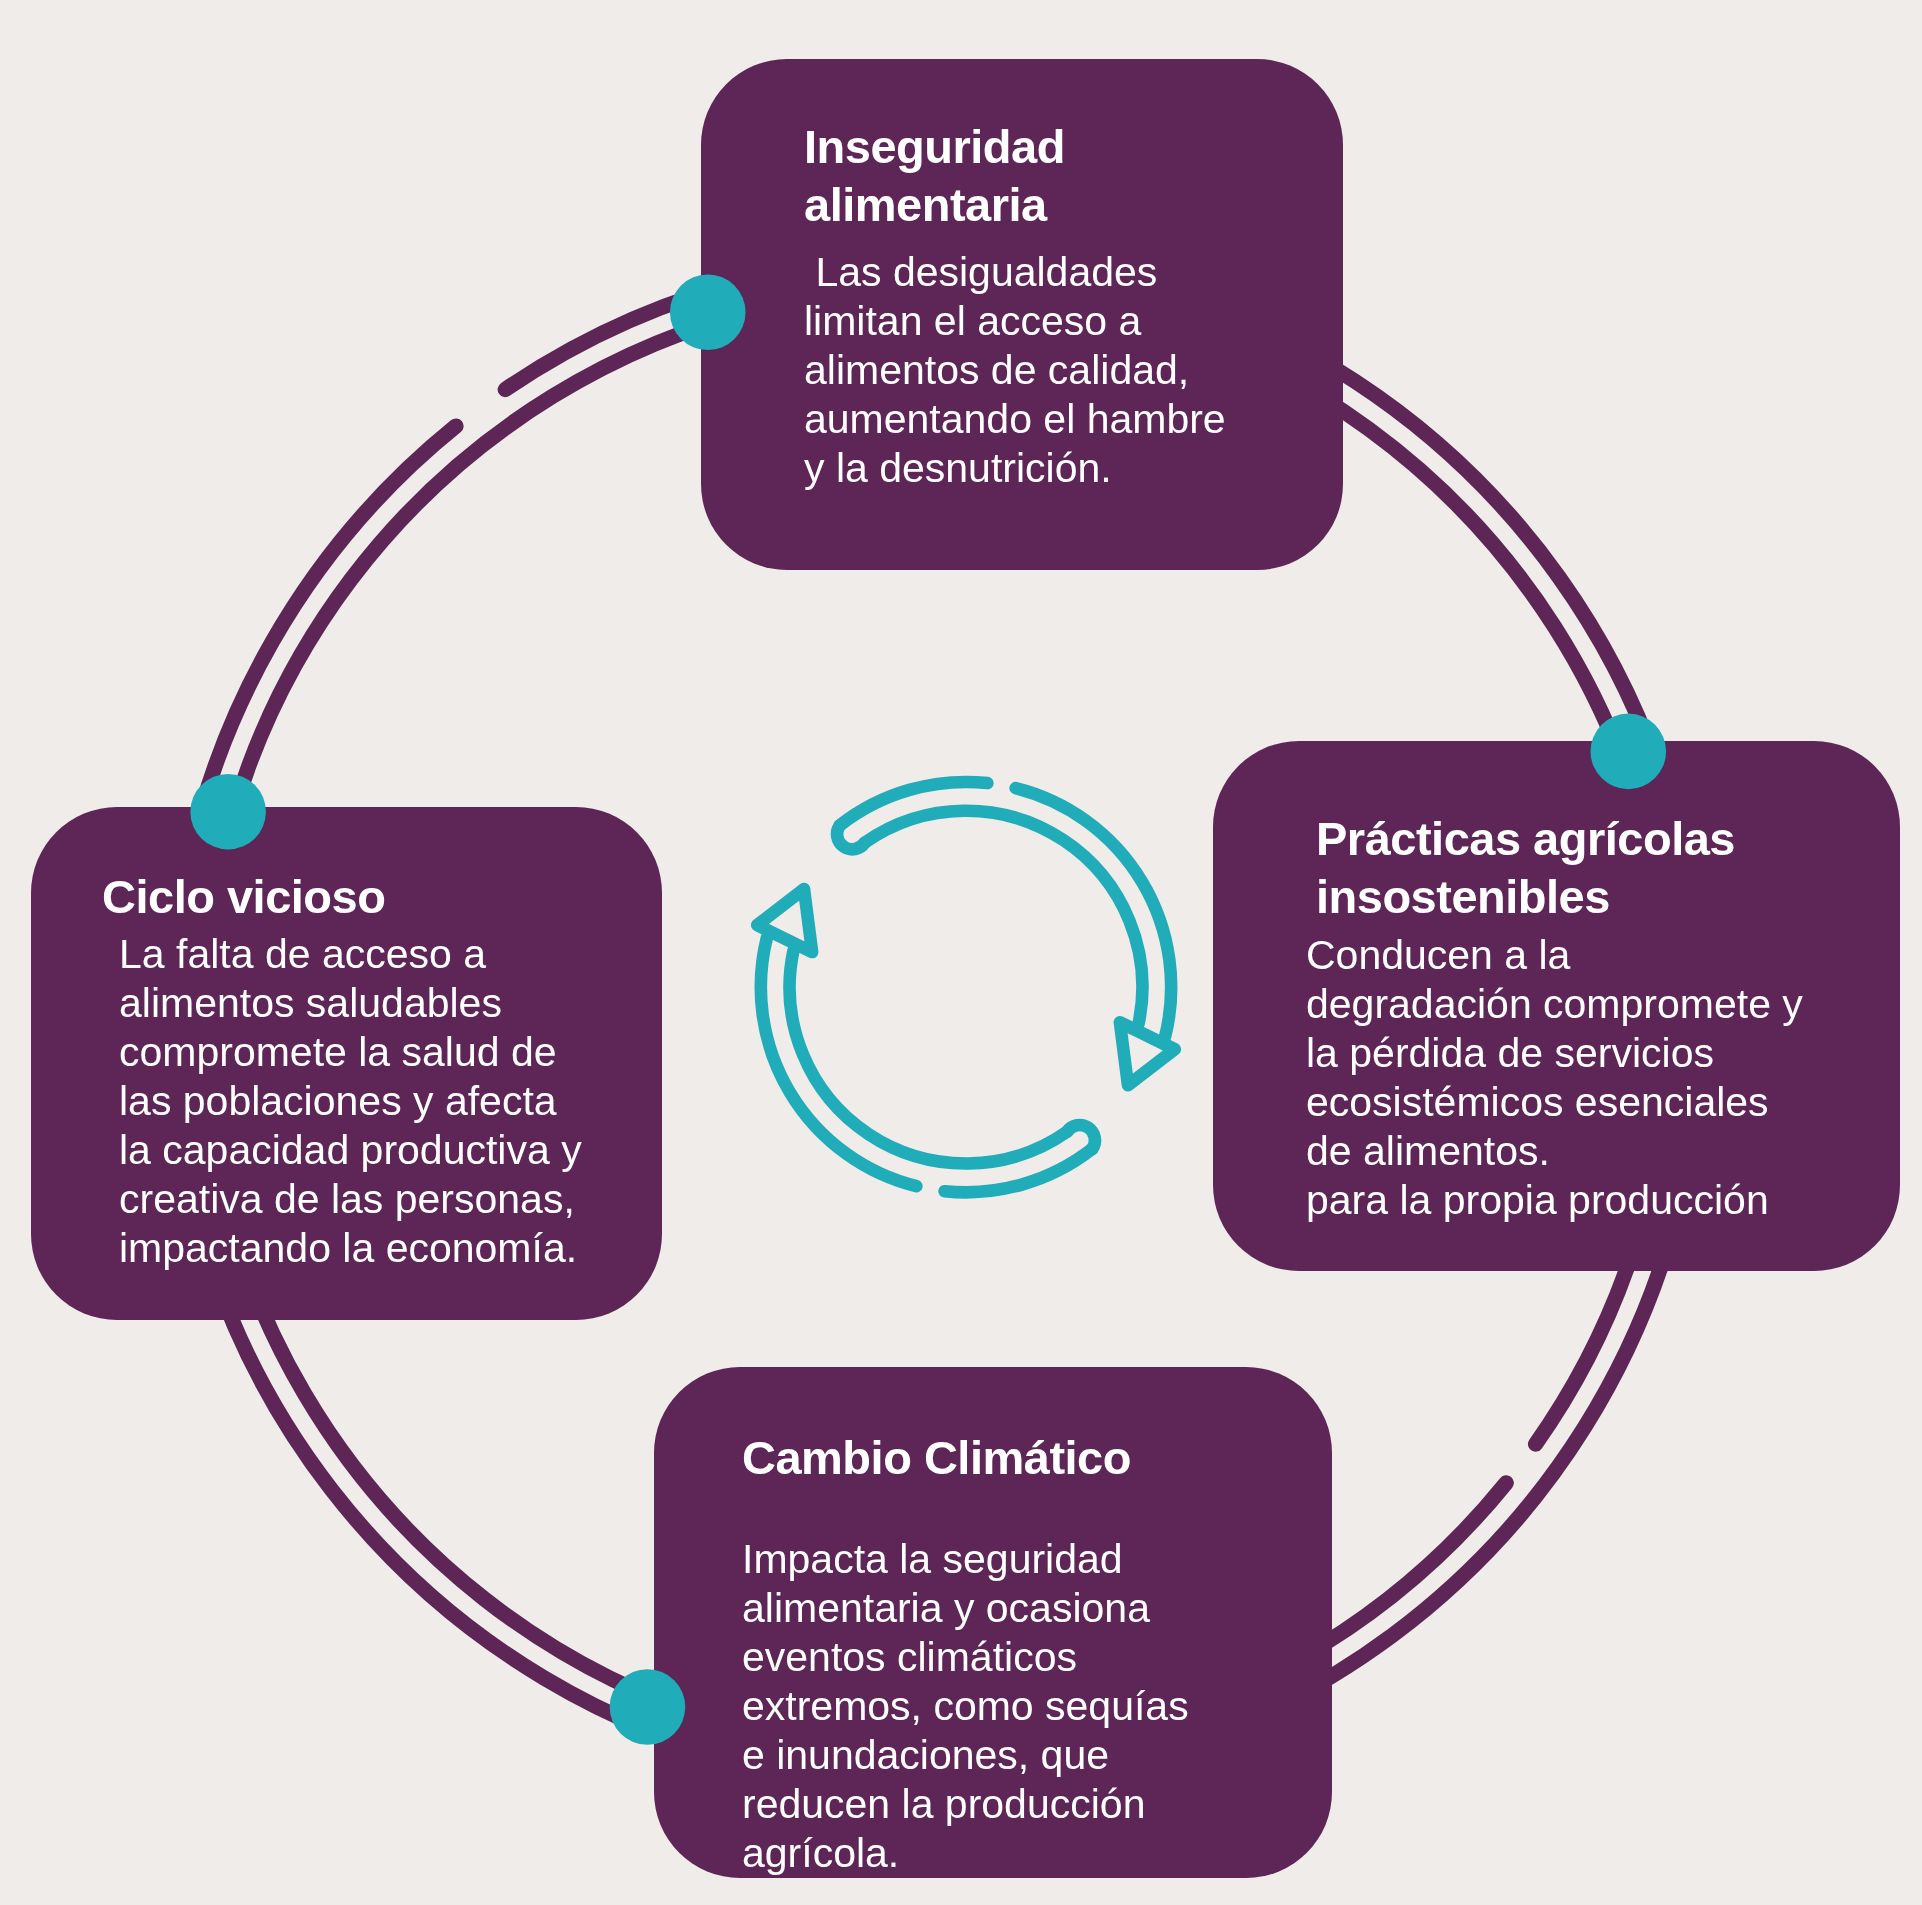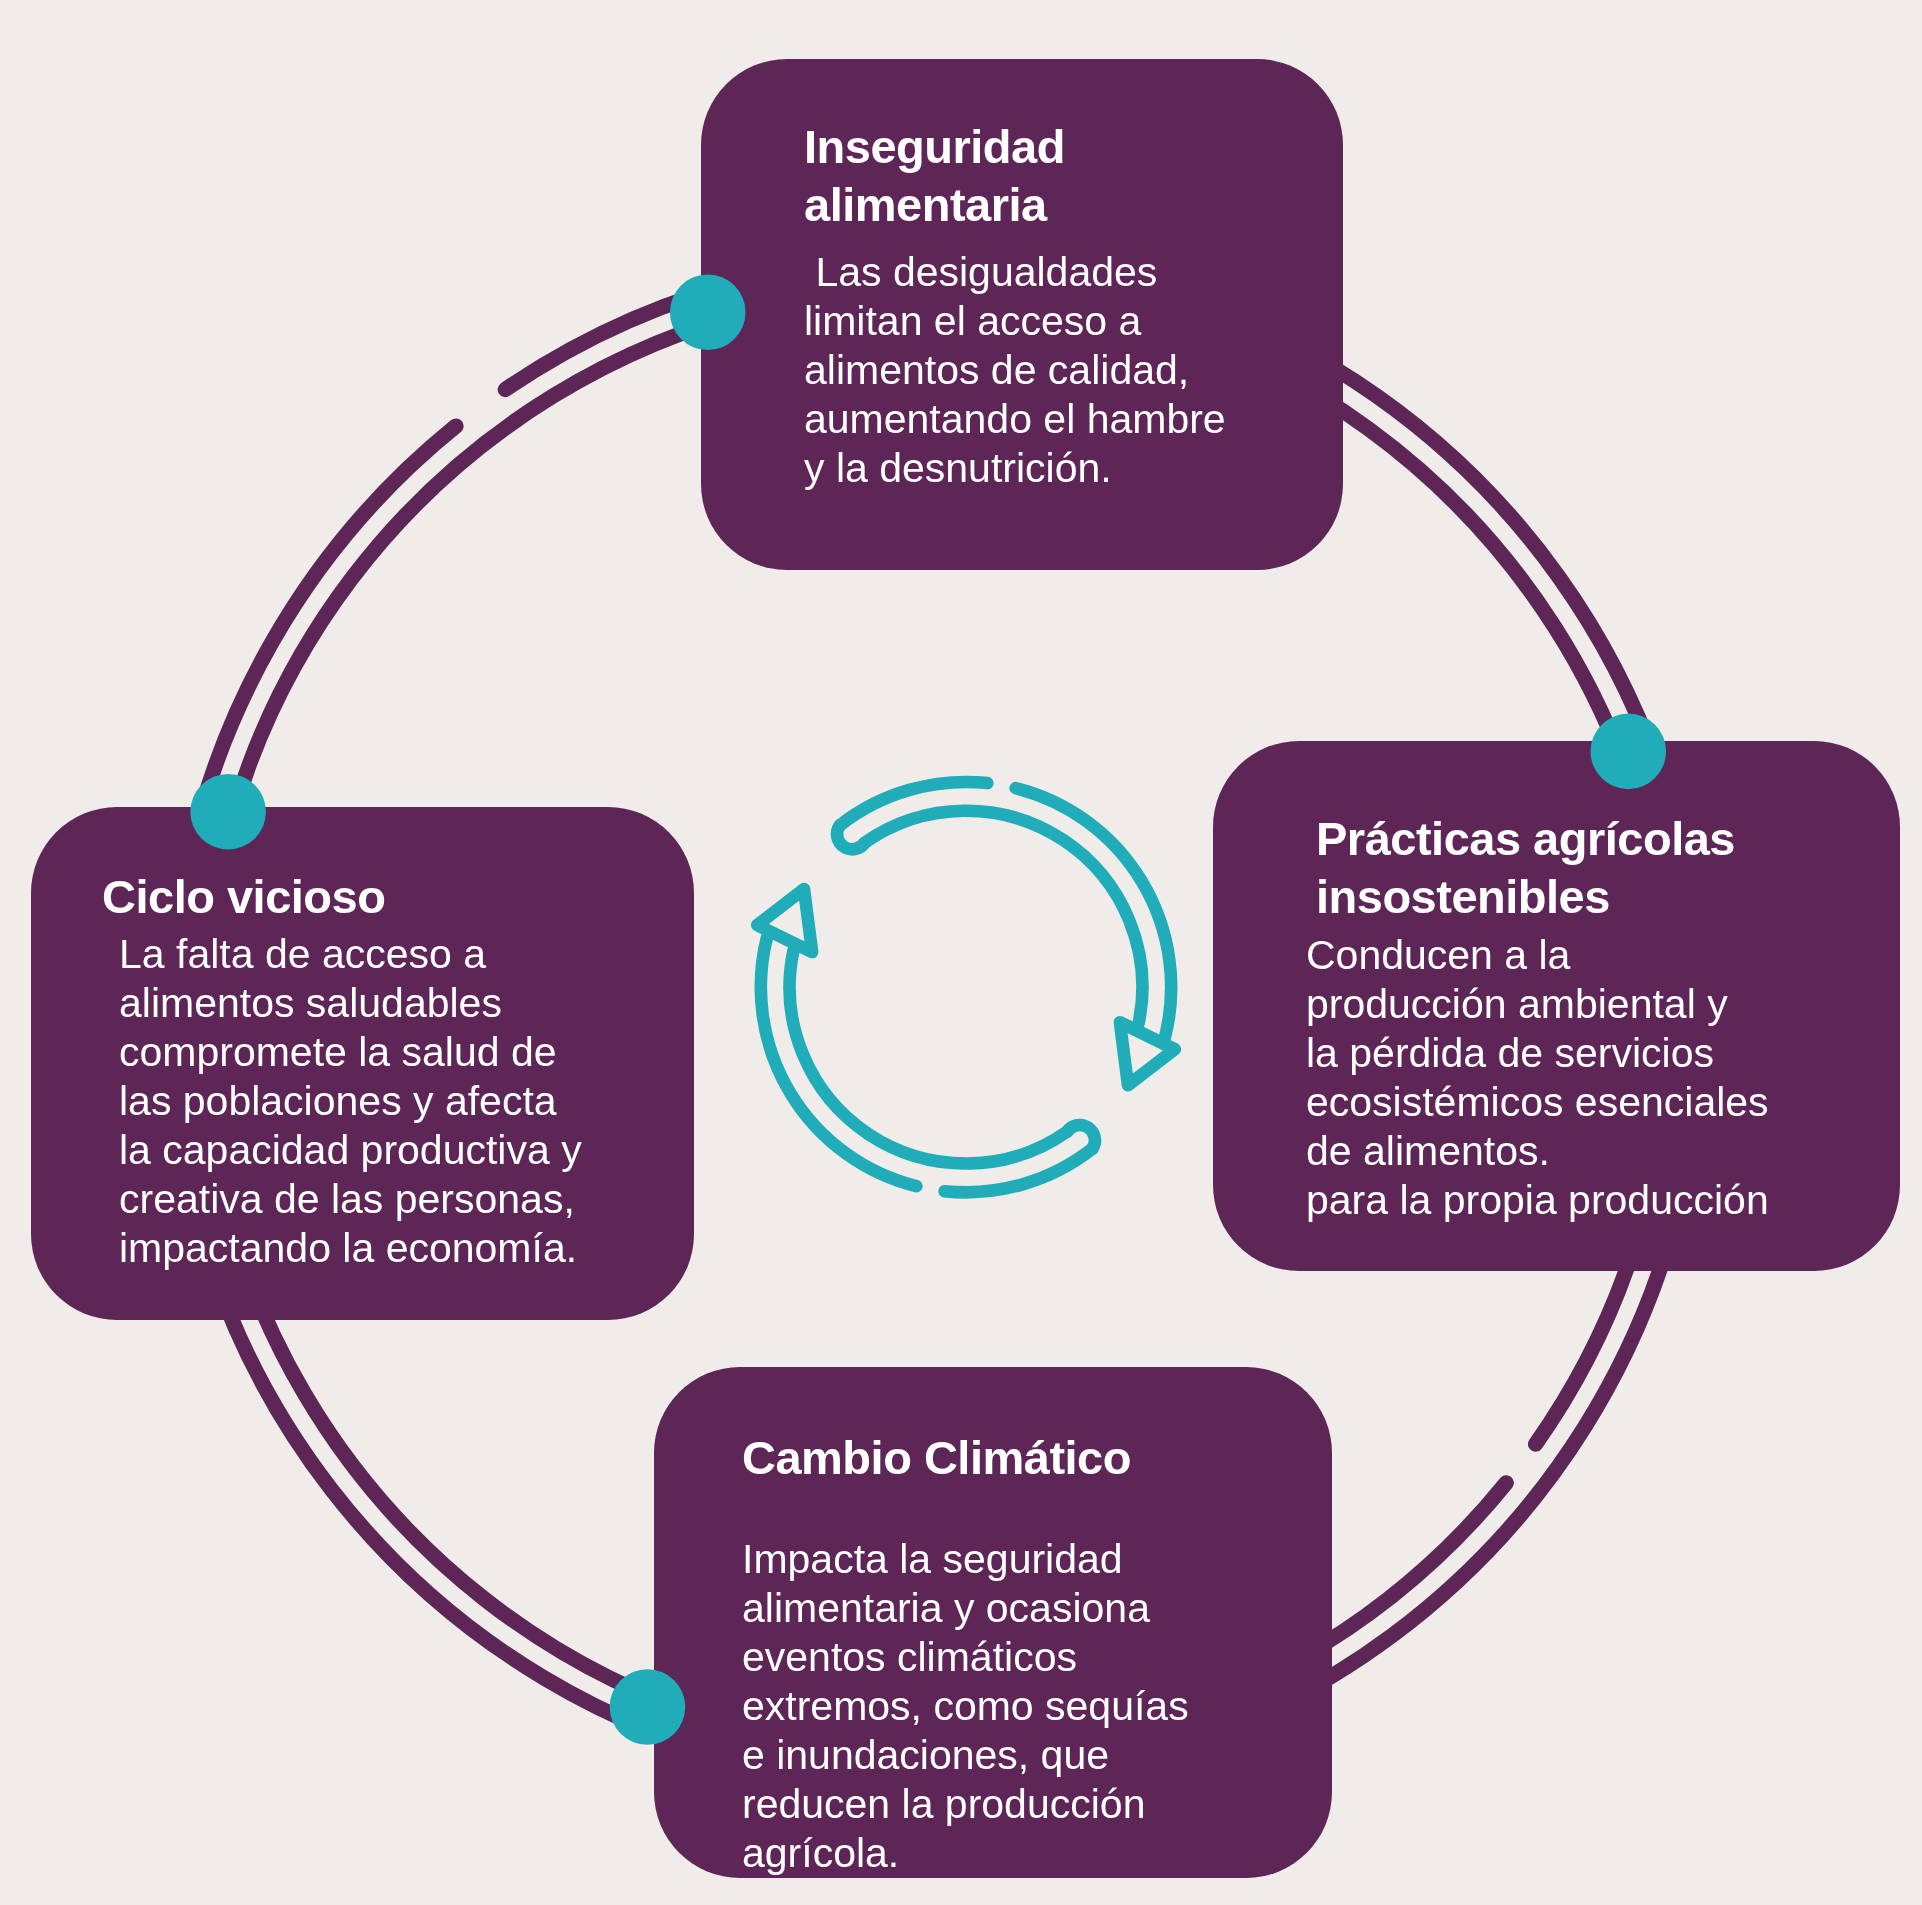--- a/index.html
+++ b/index.html
@@ -43,21 +43,21 @@
       font-size: 41px;
       line-height: 49px;
     }
     .line {
       display: block;
       white-space: pre;
     }
     
     #box-top    { left: 701px;  top: 59px;   width: 642px; height: 511px; }
     #box-right  { left: 1213px; top: 741px;  width: 687px; height: 530px; }
-    #box-left   { left: 31px;   top: 807px;  width: 631px; height: 513px; padding-left: 32px; }
+    #box-left   { left: 31px;   top: 807px;  width: 631px; height: 513px; }
     #box-bottom { left: 654px;  top: 1367px; width: 678px; height: 511px; }
 
     #box-top .box-title    { left: 103px; top: 59px; }
     #box-top .box-body     { left: 103px; top: 189px; }
     #box-right .box-title  { left: 103px; top: 69px; }
     #box-right .box-body   { left: 93px; top: 190px; }
     #box-left .box-title   { left: 71px;  top: 61px; }
     #box-left .box-body    { left: 88px;  top: 123px; }
     #box-bottom .box-title { left: 88px;  top: 62px; }
     #box-bottom .box-body  { left: 88px;  top: 125px; margin-top: 43px; }
@@ -84,21 +84,21 @@
   </div>
 </div>
 
 <div class="box" id="box-right" style="background: rgb(94, 37, 87); color: rgb(255, 255, 255);">
   <div class="box-title">
     <span class="line">Prácticas agrícolas</span>
     <span class="line">insostenibles</span>
   </div>
   <div class="box-body">
     <span class="line">Conducen a la</span>
-    <span class="line">producción ambiental y</span>
+    <span class="line">degradación compromete y</span>
     <span class="line">la pérdida de servicios</span>
     <span class="line">ecosistémicos esenciales</span>
     <span class="line">de alimentos.</span>
     <span class="line">para la propia producción</span>
   </div>
 </div>
 
 <div class="box" id="box-bottom" style="background: rgb(94, 37, 87); color: rgb(255, 255, 255);">
   <div class="box-title">
     <span class="line">Cambio Climático</span>

